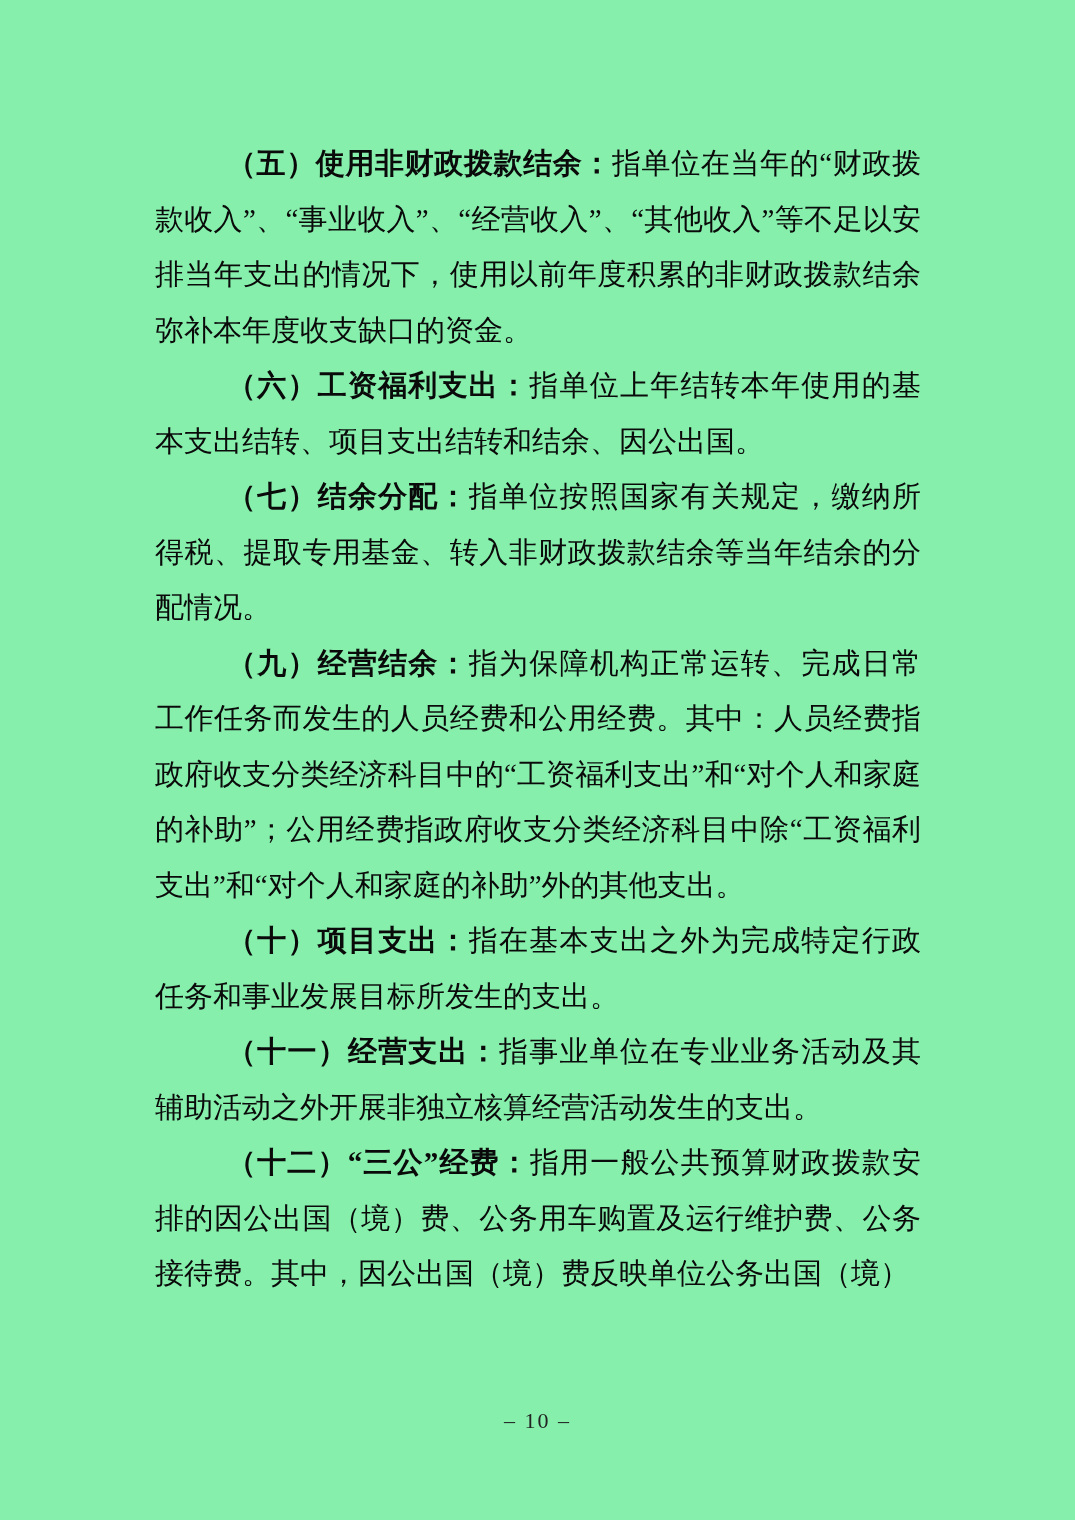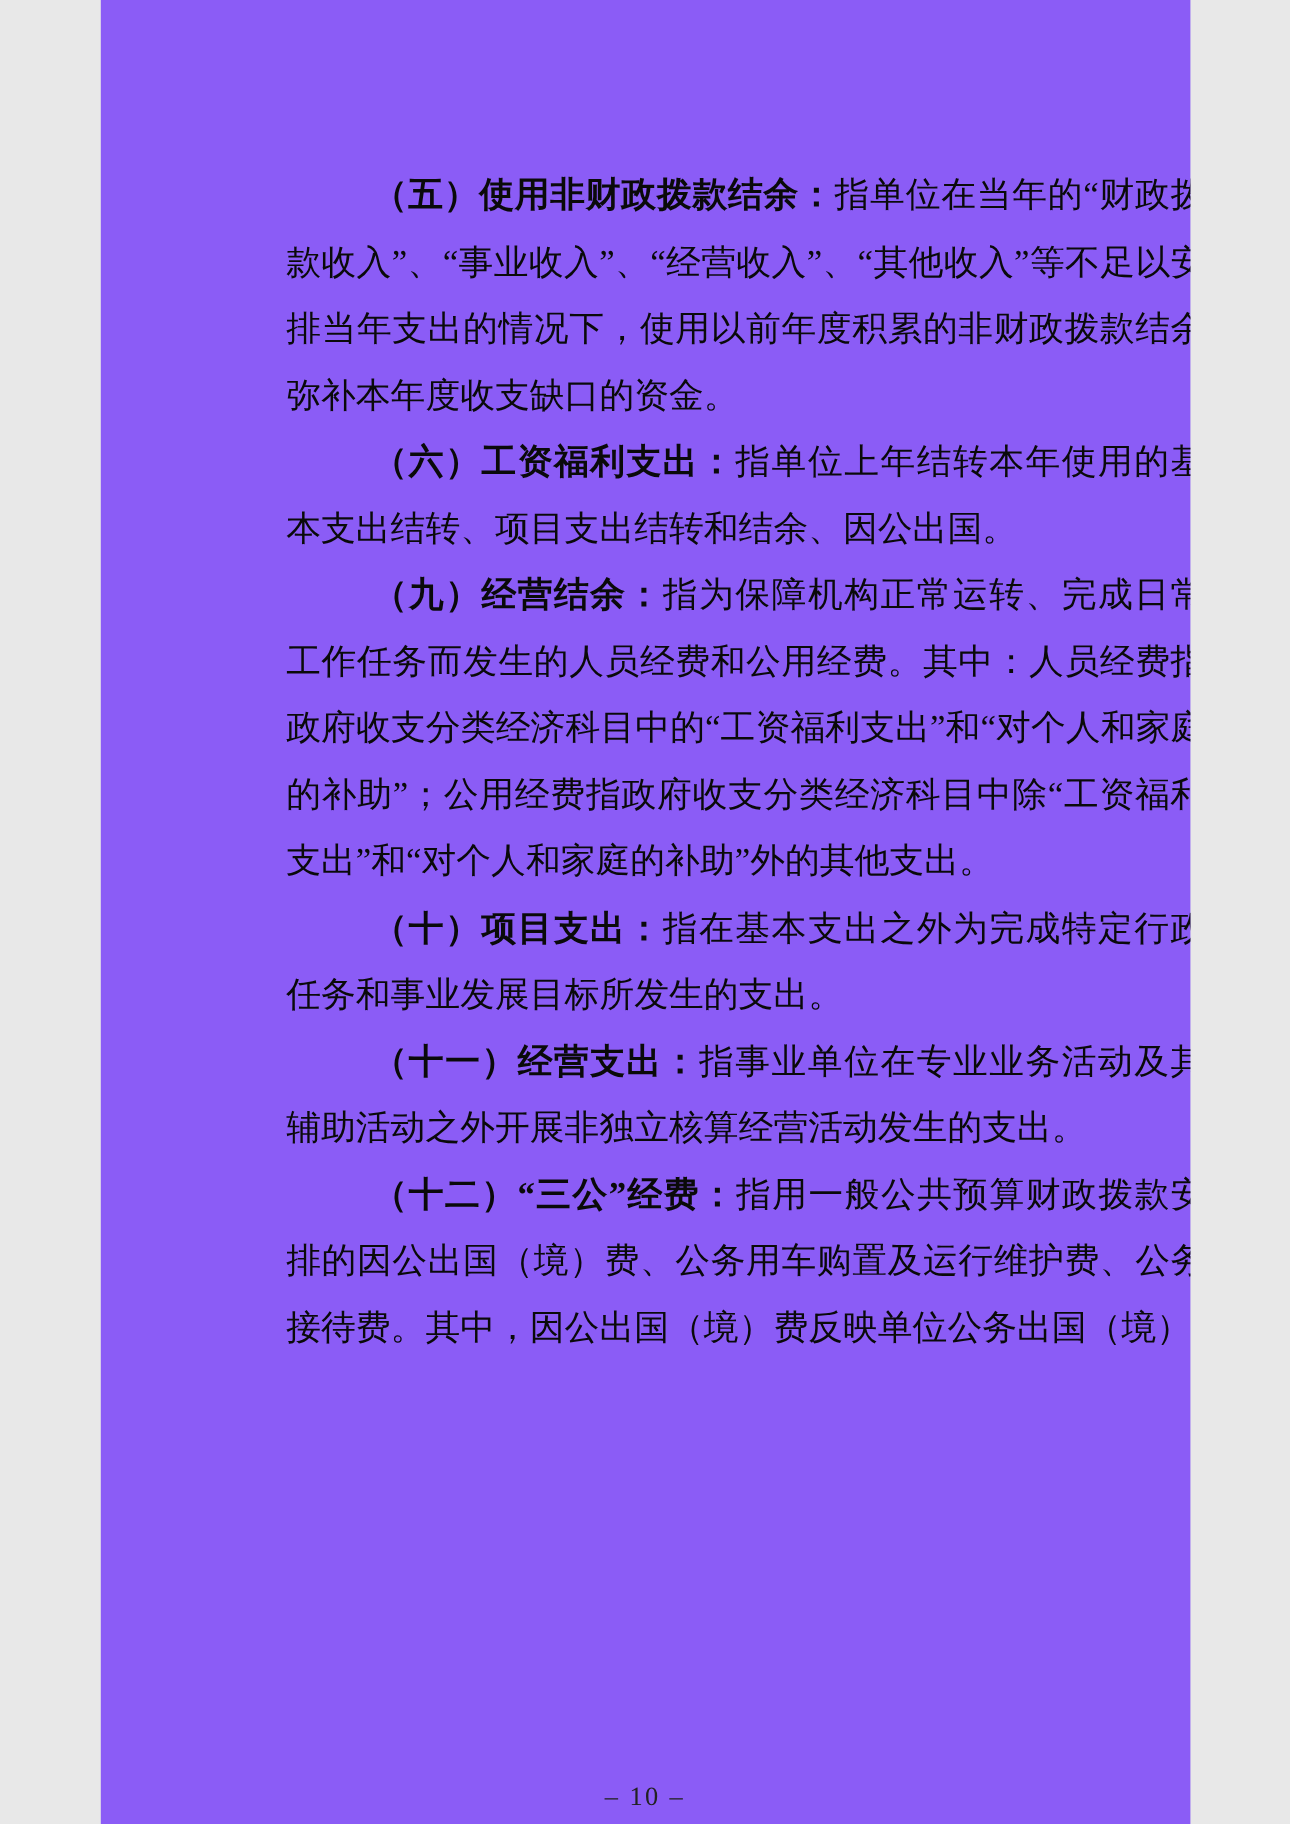--- a/index.html
+++ b/index.html
@@ -2,24 +2,24 @@
 <html><head>
 <meta charset="utf-8">
 <style>
   html, body {
     margin: 0;
     padding: 0;
     background: #e8e8e8;
   }
   .page {
     position: relative;
-    width: 908px;
+    width: 1075px;
     height: 1520px;
     margin: 0 auto;
-    background: #8b5cf6;
+    background: #86efac;
     color: #0a0a0a;
     font-family: "Liberation Serif", serif;
     overflow: hidden;
   }
   .content {
     position: absolute;
     left: 155px;
     top: 136px;
     width: 766px;
   }
@@ -31,39 +31,40 @@
     text-align: justify;
     text-justify: inter-ideograph;
     text-indent: 72px;
     word-break: break-all;
   }
   p.para .label {
     font-weight: 700;
   }
   .footer {
     position: absolute;
-    top: 1484px;
+    top: 1408px;
     left: 0;
     width: 100%;
     text-align: center;
     font-size: 22px;
     letter-spacing: 2px;
     color: #222222;
   }
 </style>
 </head>
 <body>
 
 <div class="page">
   <div class="content">
 
     <p class="para"><span class="label">（五）使用非财政拨款结余：</span><span>指单位在当年的“财政拨款收入”、“事业收入”、“经营收入”、“其他收入”等不足以安排当年支出的情况下，使用以前年度积累的非财政拨款结余弥补本年度收支缺口的资金。</span></p>
 
     <p class="para"><span class="label">（六）工资福利支出：</span><span>指单位上年结转本年使用的基本支出结转、项目支出结转和结余、因公出国。</span></p>
 
+    <p class="para"><span class="label">（七）结余分配：</span><span>指单位按照国家有关规定，缴纳所得税、提取专用基金、转入非财政拨款结余等当年结余的分配情况。</span></p>
 
 
     <p class="para"><span class="label">（九）经营结余：</span><span>指为保障机构正常运转、完成日常工作任务而发生的人员经费和公用经费。其中：人员经费指政府收支分类经济科目中的“工资福利支出”和“对个人和家庭的补助”；公用经费指政府收支分类经济科目中除“工资福利支出”和“对个人和家庭的补助”外的其他支出。</span></p>
 
     <p class="para"><span class="label">（十）项目支出：</span><span>指在基本支出之外为完成特定行政任务和事业发展目标所发生的支出。</span></p>
 
     <p class="para"><span class="label">（十一）经营支出：</span><span>指事业单位在专业业务活动及其辅助活动之外开展非独立核算经营活动发生的支出。</span></p>
 
     <p class="para"><span class="label">（十二）“三公”经费：</span><span>指用一般公共预算财政拨款安排的因公出国（境）费、公务用车购置及运行维护费、公务接待费。其中，因公出国（境）费反映单位公务出国（境）</span></p>
 

